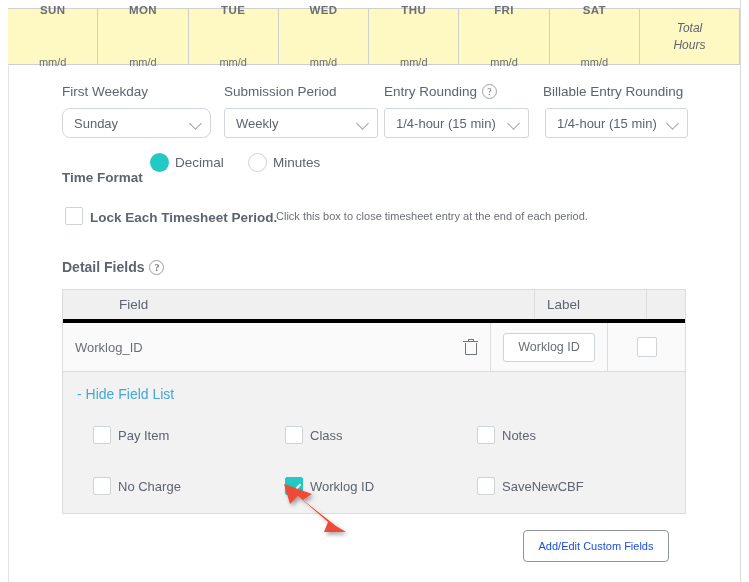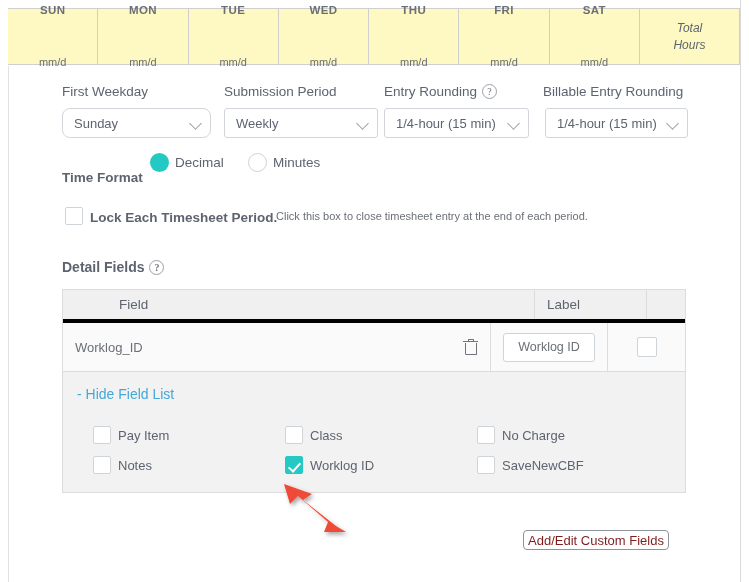--- a/index.html
+++ b/index.html
@@ -224,21 +224,21 @@
   .chk-grid {
     margin-top: 24px;
     display: flex;
     flex-wrap: wrap;
     padding-left: 30px;
   }
   .chk-item {
     width: 192px;
     display: flex;
     align-items: center;
-    margin-bottom: 12px;
+    margin-bottom: 33px;
   }
   .chk-item:nth-child(n+4) { margin-bottom: 0; }
   .chk-box {
     width: 18px; height: 18px;
     border: 1.5px solid #cfd4d8;
     background: #fff;
     border-radius: 2px;
     flex: 0 0 18px;
     position: relative;
   }
@@ -259,26 +259,26 @@
     margin-left: 7px;
     font-size: 13px;
     color: #5d6470;
     white-space: nowrap;
   }
 
   
   .aec-btn {
     position: absolute;
     left: 523px; top: 530px;
-    width: 146px; height: 20px;
+    width: 146px; height: 32px;
     border: 1px solid #8e949a;
     border-radius: 4px;
     background: #fff;
-    font-size: 13px;
-    color: #7f1d1d;
+    font-size: 11px;
+    color: #1d4ed8;
     display: flex;
     align-items: center;
     justify-content: center;
     font-family: "Liberation Sans", sans-serif;
   }
 
   
   .arrow-anno {
     position: absolute;
     left: 278px; top: 480px;
@@ -407,25 +407,25 @@
         <div class="chk-item">
           <span class="chk-box"></span>
           <span class="chk-text">Pay Item</span>
         </div>
         <div class="chk-item">
           <span class="chk-box"></span>
           <span class="chk-text">Class</span>
         </div>
         <div class="chk-item">
           <span class="chk-box"></span>
+          <span class="chk-text">Notes</span>
+        </div>
+        <div class="chk-item">
+          <span class="chk-box"></span>
           <span class="chk-text">No Charge</span>
-        </div>
-        <div class="chk-item">
-          <span class="chk-box"></span>
-          <span class="chk-text">Notes</span>
         </div>
         <div class="chk-item">
           <span class="chk-box checked"></span>
           <span class="chk-text">Worklog ID</span>
         </div>
         <div class="chk-item">
           <span class="chk-box"></span>
           <span class="chk-text">SaveNewCBF</span>
         </div>
       </div>

